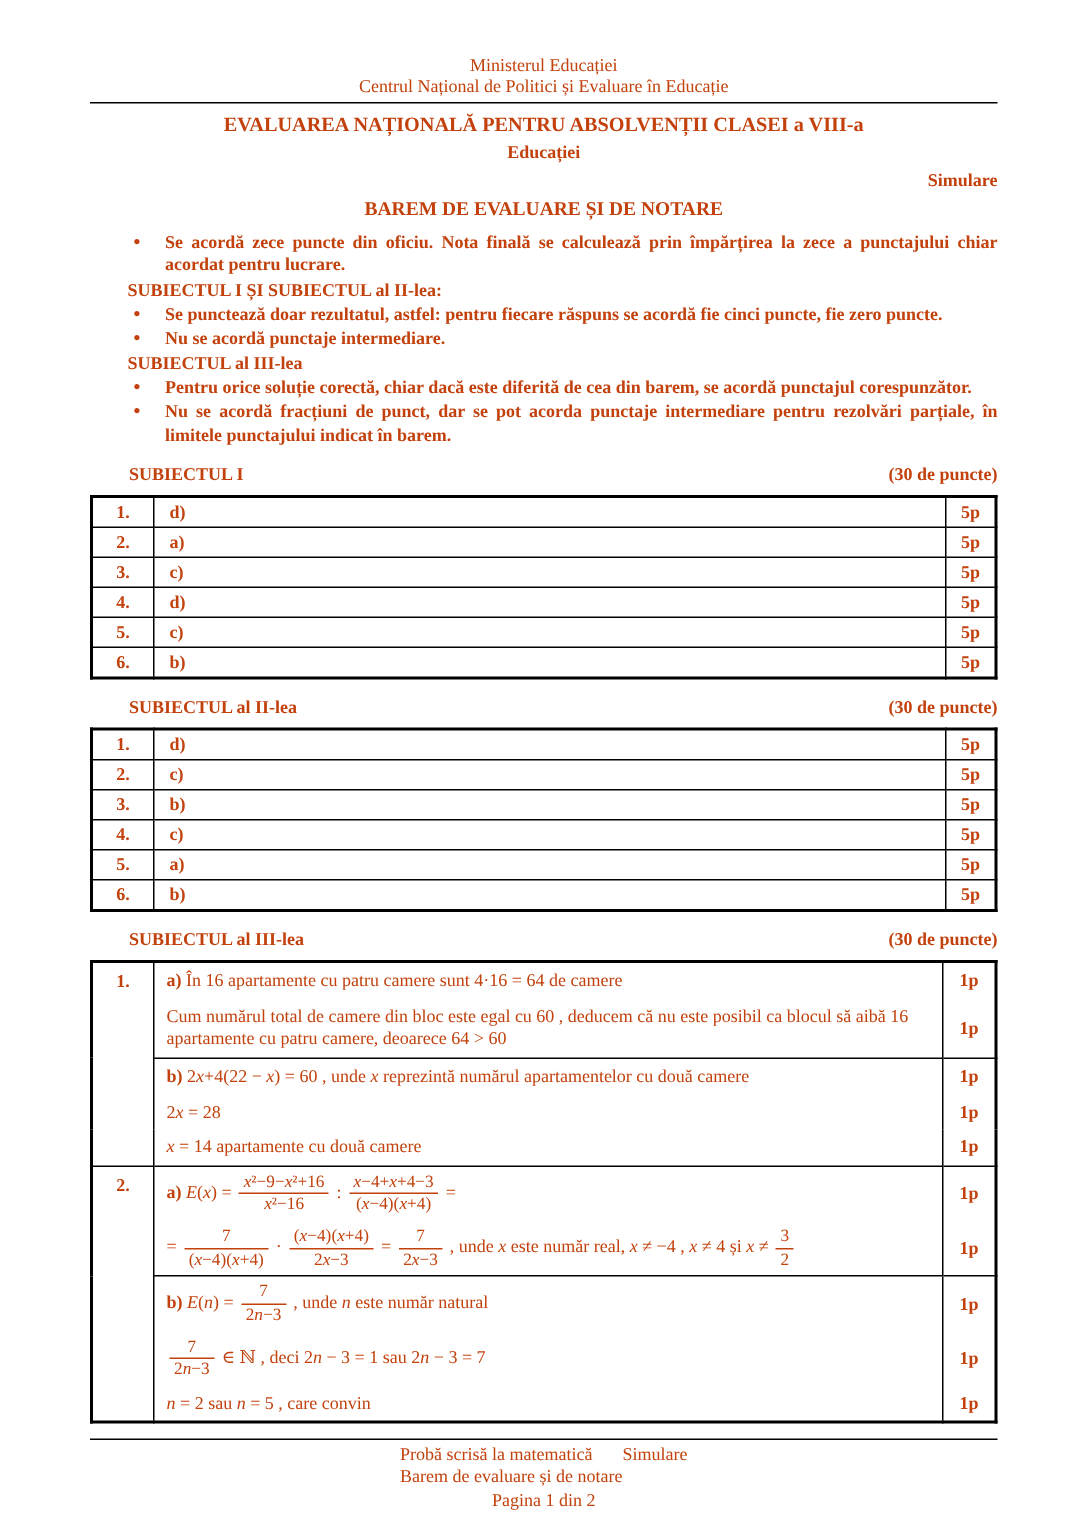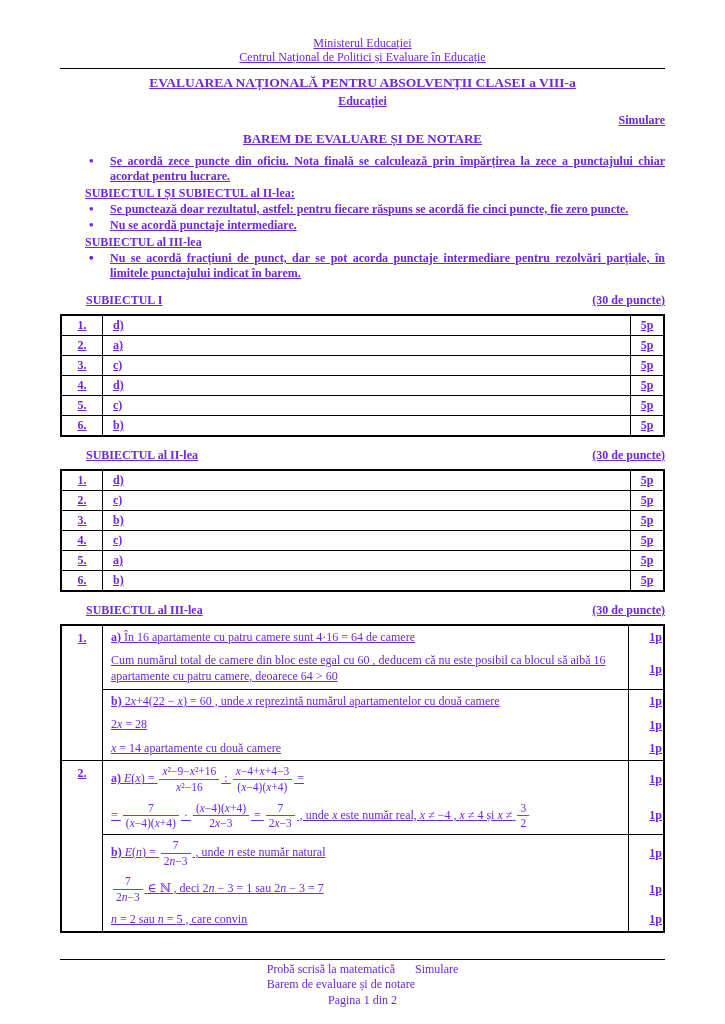--- a/index.html
+++ b/index.html
@@ -4,23 +4,22 @@
 <style>
   html,body { margin:0; padding:0; background:#e8e8e8; }
   .page {
     position:relative;
     width:725px; height:1024px;
     margin:0 auto;
     background:#ffffff;
     box-sizing:border-box;
     padding:36px 60px 0 60px;
     font-family:"Liberation Serif","DejaVu Serif",serif;
-    font-size:12px; color:#6d28d9;
+    font-size:12px; color:#c2410c;
     overflow:hidden;
-    text-decoration:underline;
   }
   .b { font-weight:bold; }
   .hc { text-align:center; line-height:1.2; }
   .hr-right { text-align:right; font-weight:bold; margin-top:5px; }
   .hrule { border-bottom:1.4px solid #000; margin-top:3px; }
   .t1 { font-size:13.5px; margin-top:6px; }
   .t2 { font-size:13px; margin-top:3px; }
   .yr { margin-top:3px; }
 
   .instructions { margin-top:7px; }
@@ -33,21 +32,21 @@
   table { width:100%; border-collapse:collapse; table-layout:fixed; }
   .anstable { border:2px solid #000; margin-bottom:2px; }
   .anstable td { border:1px solid #000; height:19px; padding:0; font-size:12px; }
   .anstable td.num { width:40px; text-align:center; font-weight:bold; }
   .anstable td.ans { font-weight:bold; padding-left:10px; }
   .anstable td.pts { width:32px; text-align:center; font-weight:bold; }
 
   .soltable { border:2px solid #000; }
   .soltable td { border:none; vertical-align:middle; font-size:12px; }
   .soltable td.numcol { border-right:1px solid #000; width:38px; text-align:center; font-weight:bold; vertical-align:top; padding-top:5px; }
-  .soltable td.ptscol { border-left:1px solid #000; width:32px; text-align:right; font-weight:bold; }
+  .soltable td.ptscol { border-left:1px solid #000; width:32px; text-align:center; font-weight:bold; }
   .soltable td.content { padding:4px 8px; line-height:1.3; }
   .soltable tr.block-start td { border-top:1px solid #000; }
   .soltable tr.problem-start td { border-top:1px solid #000; }
 
   .it { font-style:italic; }
   .frac { display:inline-block; vertical-align:middle; text-align:center; margin:0 2px; line-height:1.1; font-size:11.5px; }
   .frac .fn { display:block; border-bottom:1px solid #c2410c; padding:0 3px 1px 3px; }
   .frac .fd { display:block; padding:1px 3px 0 3px; }
 
   footer { position:absolute; left:60px; right:60px; bottom:16px; }
@@ -69,21 +68,21 @@
     <div class="hr-right">Simulare</div>
     <div class="hc b t2">BAREM DE EVALUARE ȘI DE NOTARE</div>
   </header>
 
   <section class="instructions" id="instructions">
       <div class="instr-bullet"><span class="dot">•</span><span>Se acordă zece puncte din oficiu. Nota finală se calculează prin împărțirea la zece a punctajului chiar acordat pentru lucrare.</span></div>
       <div class="instr-head">SUBIECTUL I ȘI SUBIECTUL al II-lea:</div>
       <div class="instr-bullet"><span class="dot">•</span><span>Se punctează doar rezultatul, astfel: pentru fiecare răspuns se acordă fie cinci puncte, fie zero puncte.</span></div>
       <div class="instr-bullet"><span class="dot">•</span><span>Nu se acordă punctaje intermediare.</span></div>
       <div class="instr-head">SUBIECTUL al III-lea</div>
-      <div class="instr-bullet"><span class="dot">•</span></div>
+      <div class="instr-bullet"><span class="dot">•</span><span>Pentru orice soluție corectă, chiar dacă este diferită de cea din barem, se acordă punctajul corespunzător.</span></div>
       <div class="instr-bullet"><span class="dot">•</span><span>Nu se acordă fracțiuni de punct, dar se pot acorda punctaje intermediare pentru rezolvări parțiale, în limitele punctajului indicat în barem.</span></div>
     </section>
 
   <div class="sec-head">
     <span>SUBIECTUL I</span>
     <span>(30 de puncte)</span>
   </div>
   <table class="anstable">
       <tbody>
     <tr>

